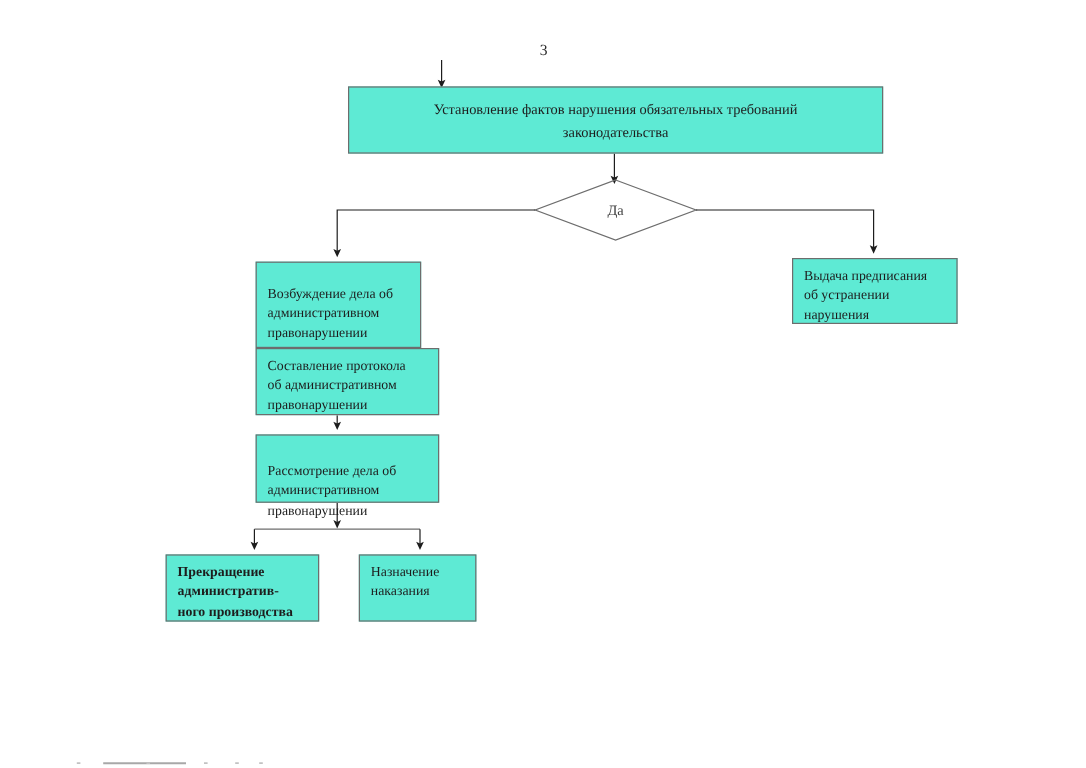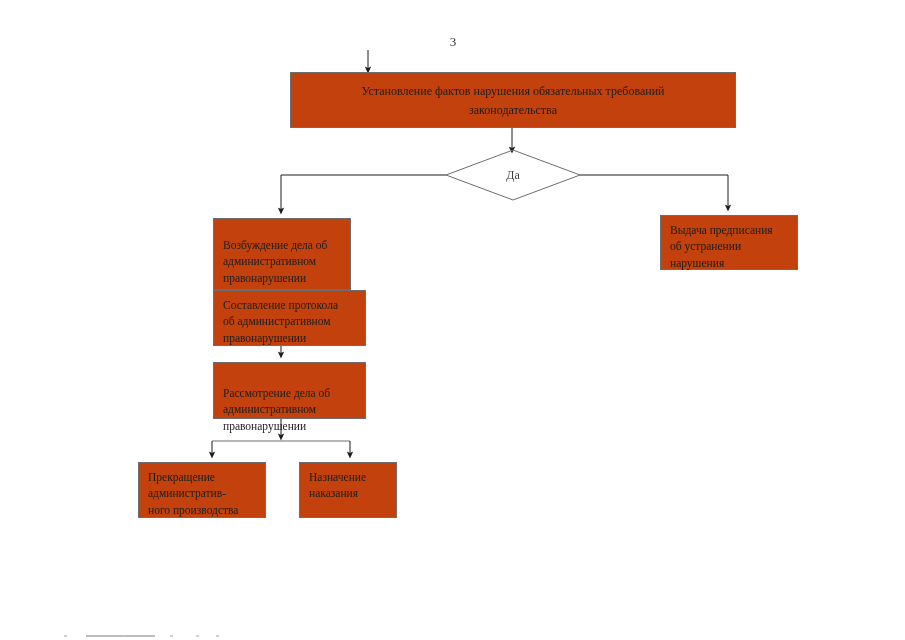--- a/index.html
+++ b/index.html
@@ -29,21 +29,21 @@
     width: 46px;
     text-align: center;
     font-size: 13px;
     color: #ululu;
     color: #2b2b2b;
   }
   .node {
     position: absolute;
     box-sizing: border-box;
     border: 1px solid #6d6d6d;
-    background: #c2410c;
+    background: #5eead4;
     color: #1d1d1d;
     font-size: 11.5px;
     line-height: 1.42;
   }
   .node .txt {
     display: block;
     white-space: pre-line;
   }
   
   .node-top {
@@ -81,20 +81,21 @@
     padding: 22px 0 0 9px;
     text-align: left;
   }
   .node-bottom-1 {
     left: 138px;
     top: 462px;
     width: 128px;
     height: 56px;
     padding: 6px 0 0 9px;
     text-align: left;
+    font-weight: bold;
   }
   .node-bottom-2 {
     left: 299px;
     top: 462px;
     width: 98px;
     height: 56px;
     padding: 6px 0 0 9px;
     text-align: left;
   }
   .node-right-1 {

